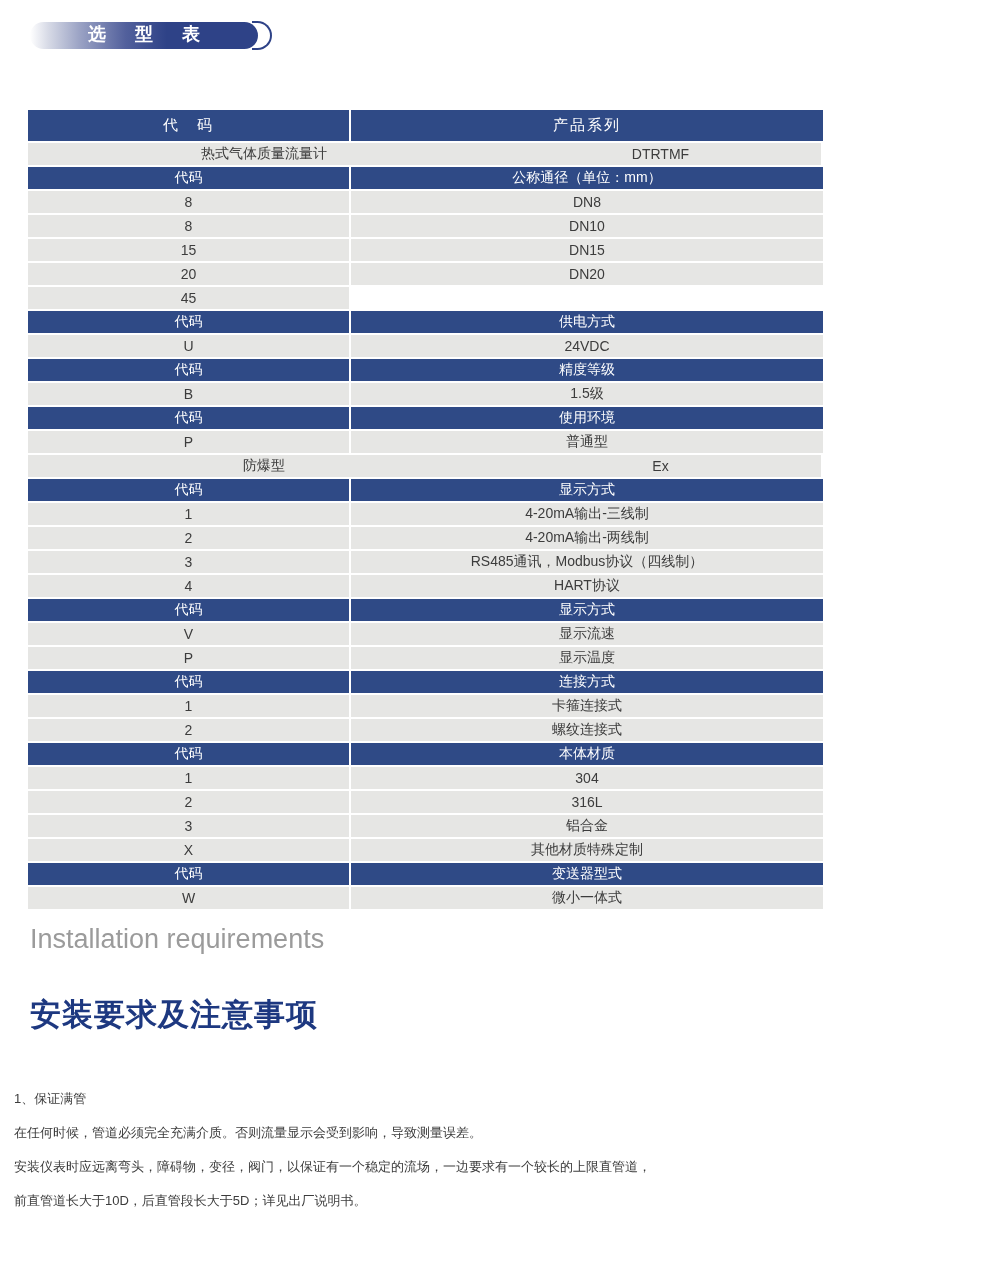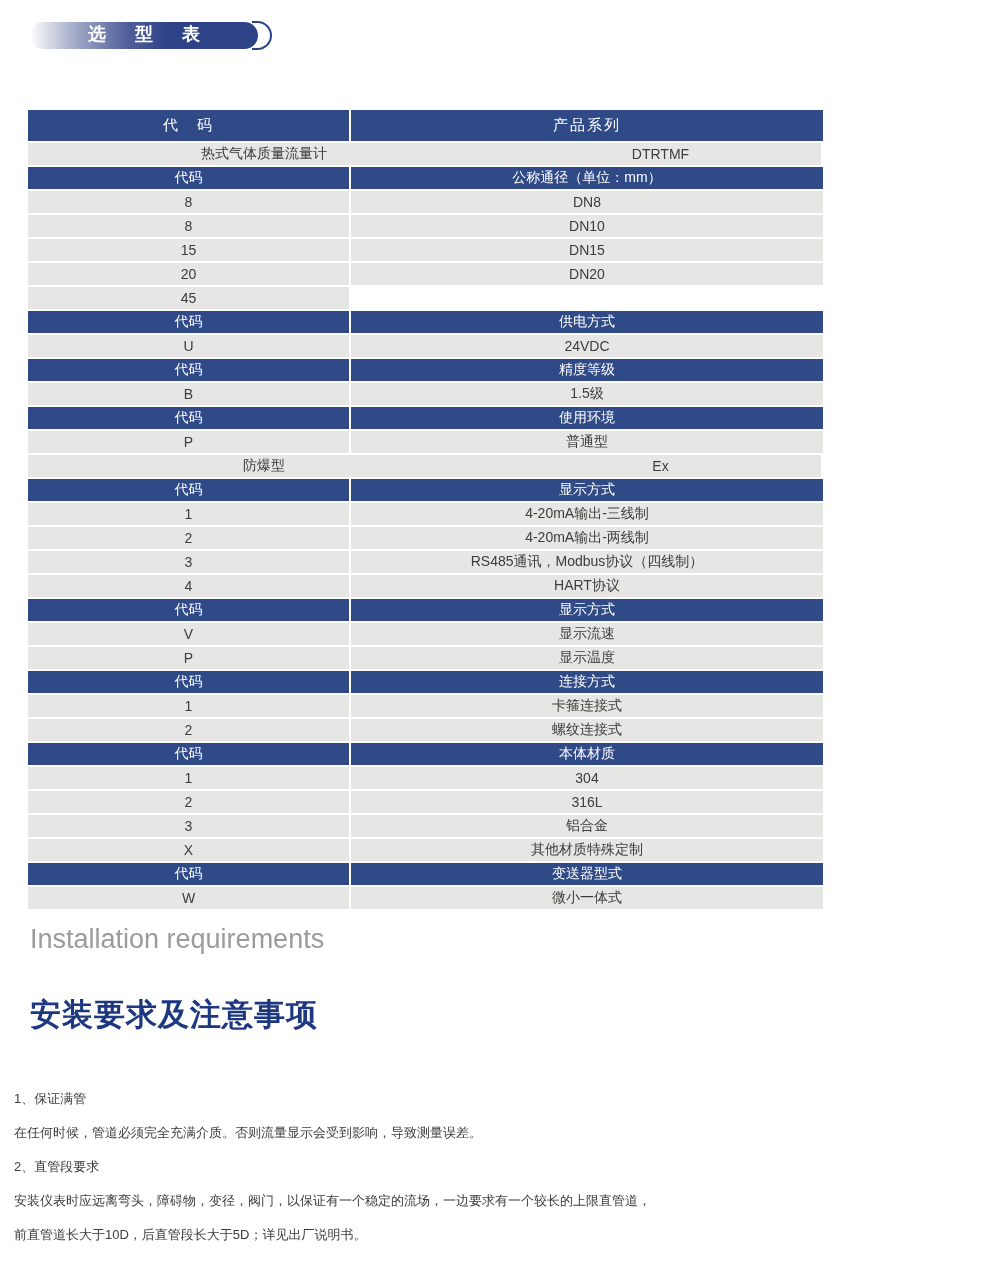--- a/index.html
+++ b/index.html
@@ -265,18 +265,17 @@
         <div class="tcell tcode">W</div>
         <div class="tcell tvalue">微小一体式</div>
       </div>
     </div>
 
   <div class="en-title">Installation requirements</div>
   <div class="cn-title">安装要求及注意事项</div>
   <div class="notes" id="notes">
       <div class="note-line">1、保证满管</div>
       <div class="note-line">在任何时候，管道必须完全充满介质。否则流量显示会受到影响，导致测量误差。</div>
-      <div class="note-line">2、直管段要求</div>
       <div class="note-line">安装仪表时应远离弯头，障碍物，变径，阀门，以保证有一个稳定的流场，一边要求有一个较长的上限直管道，</div>
       <div class="note-line">前直管道长大于10D，后直管段长大于5D；详见出厂说明书。</div>
     </div>
 
 </div>
 
 </body></html>

